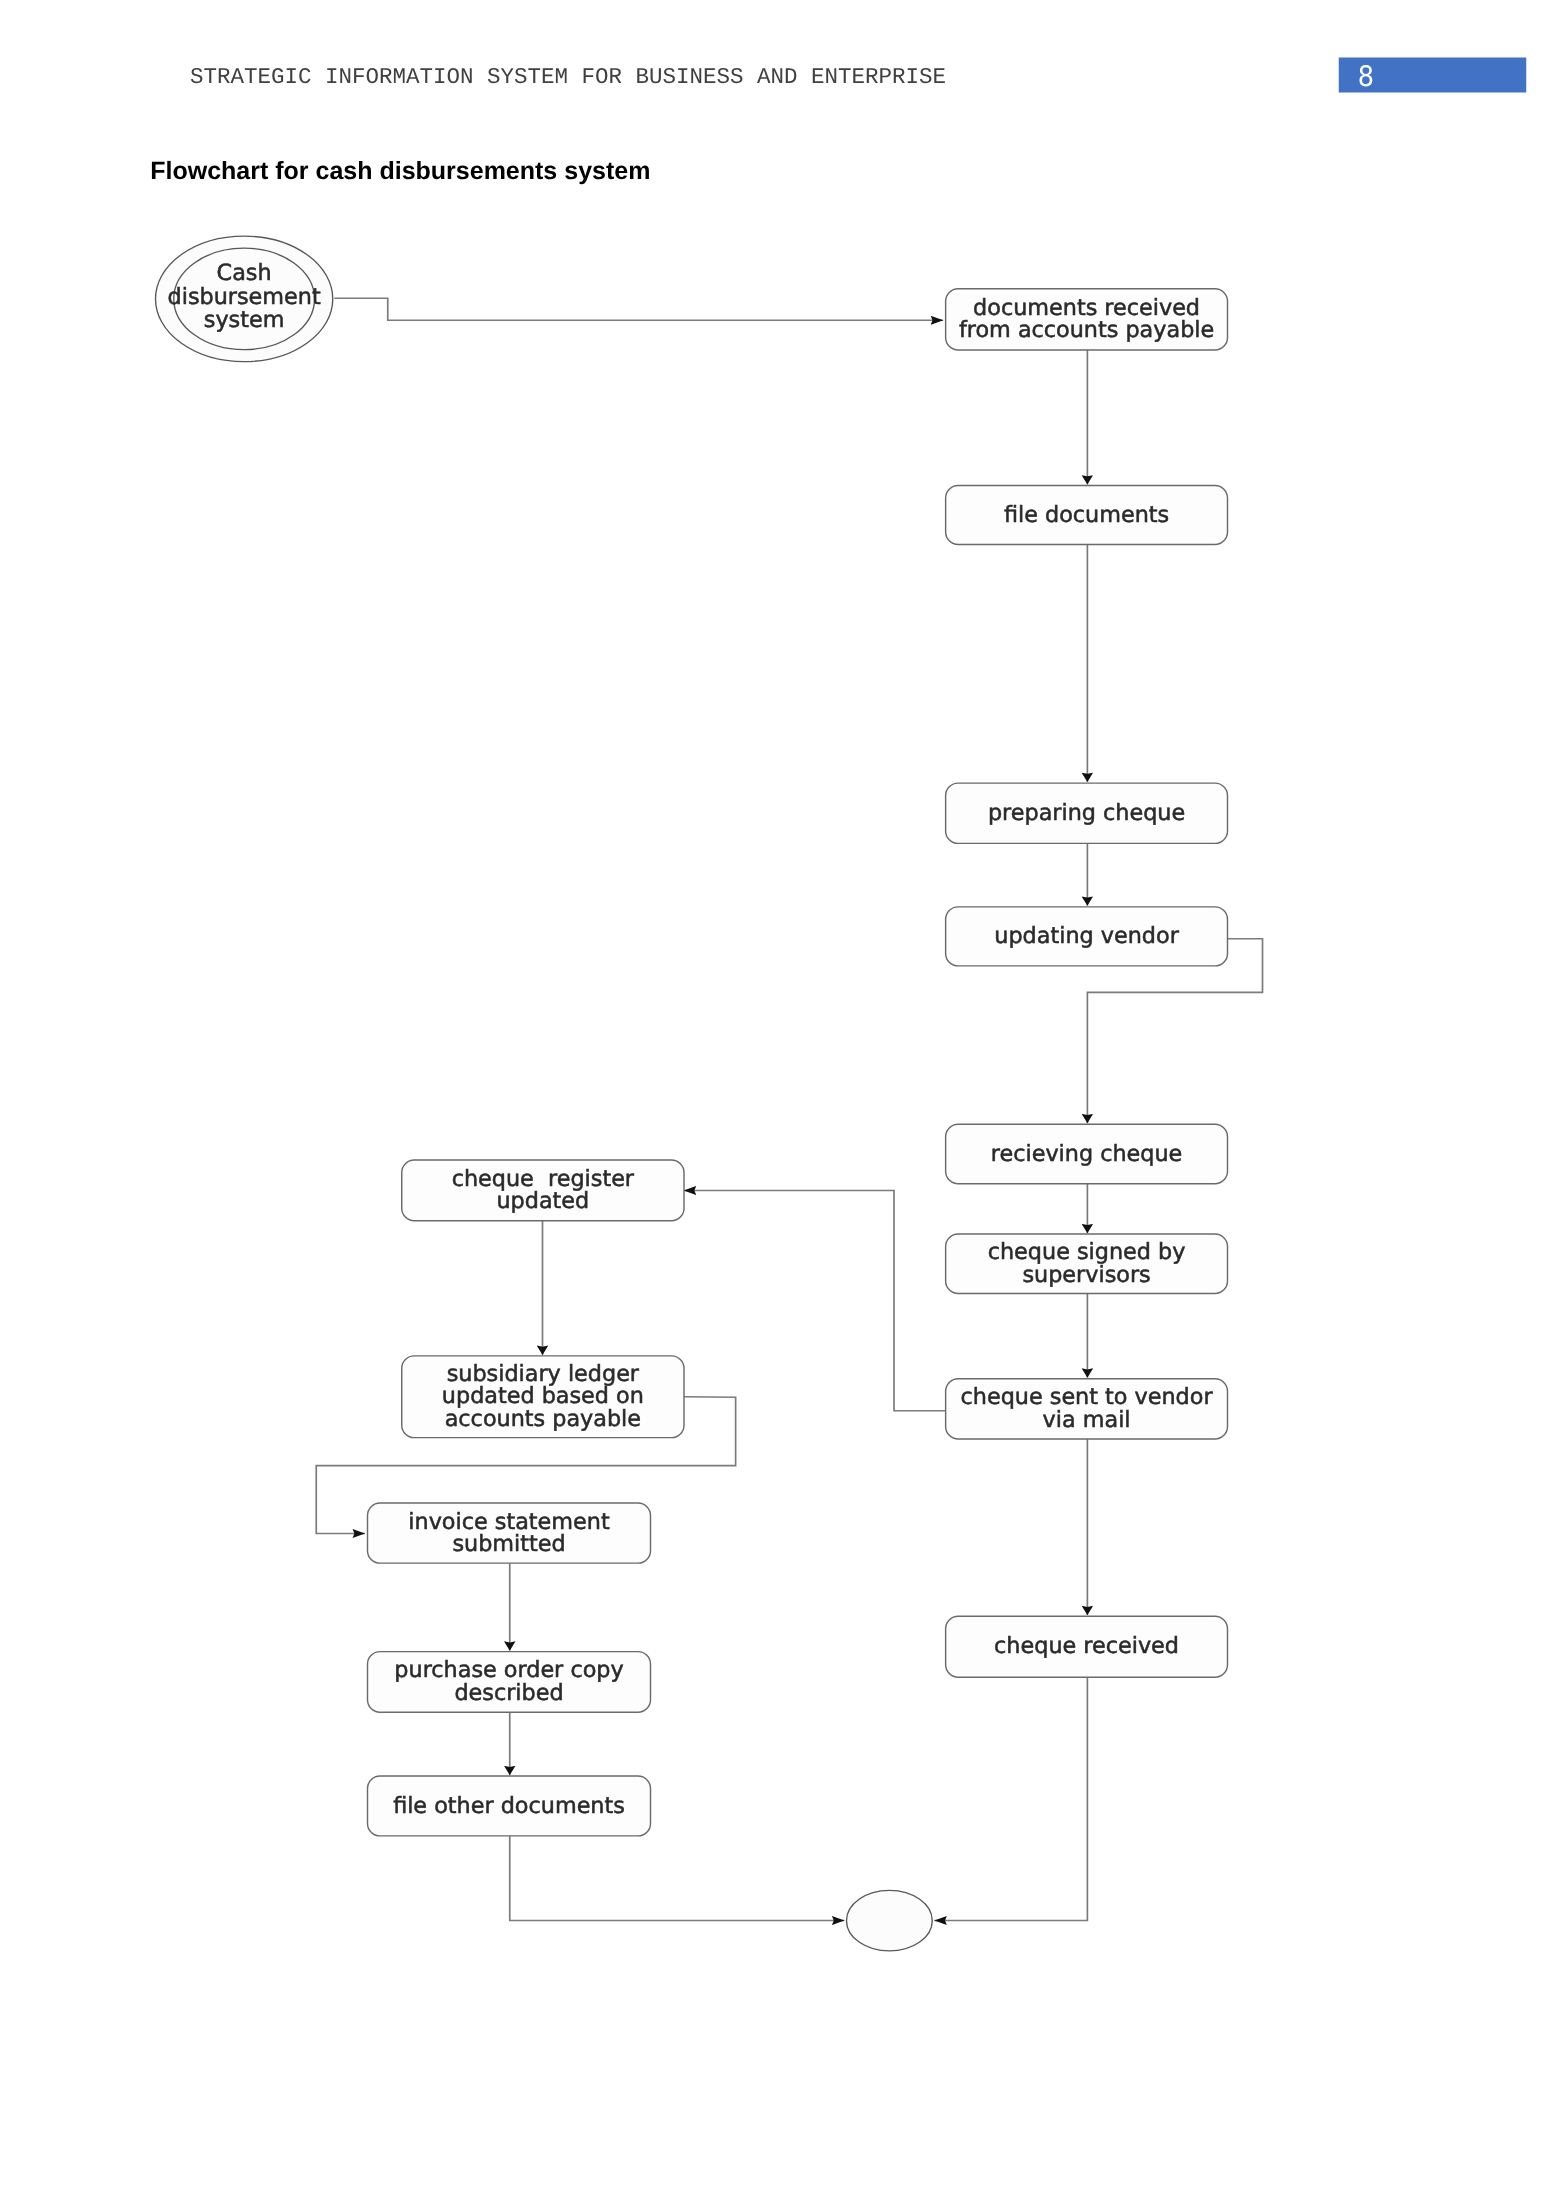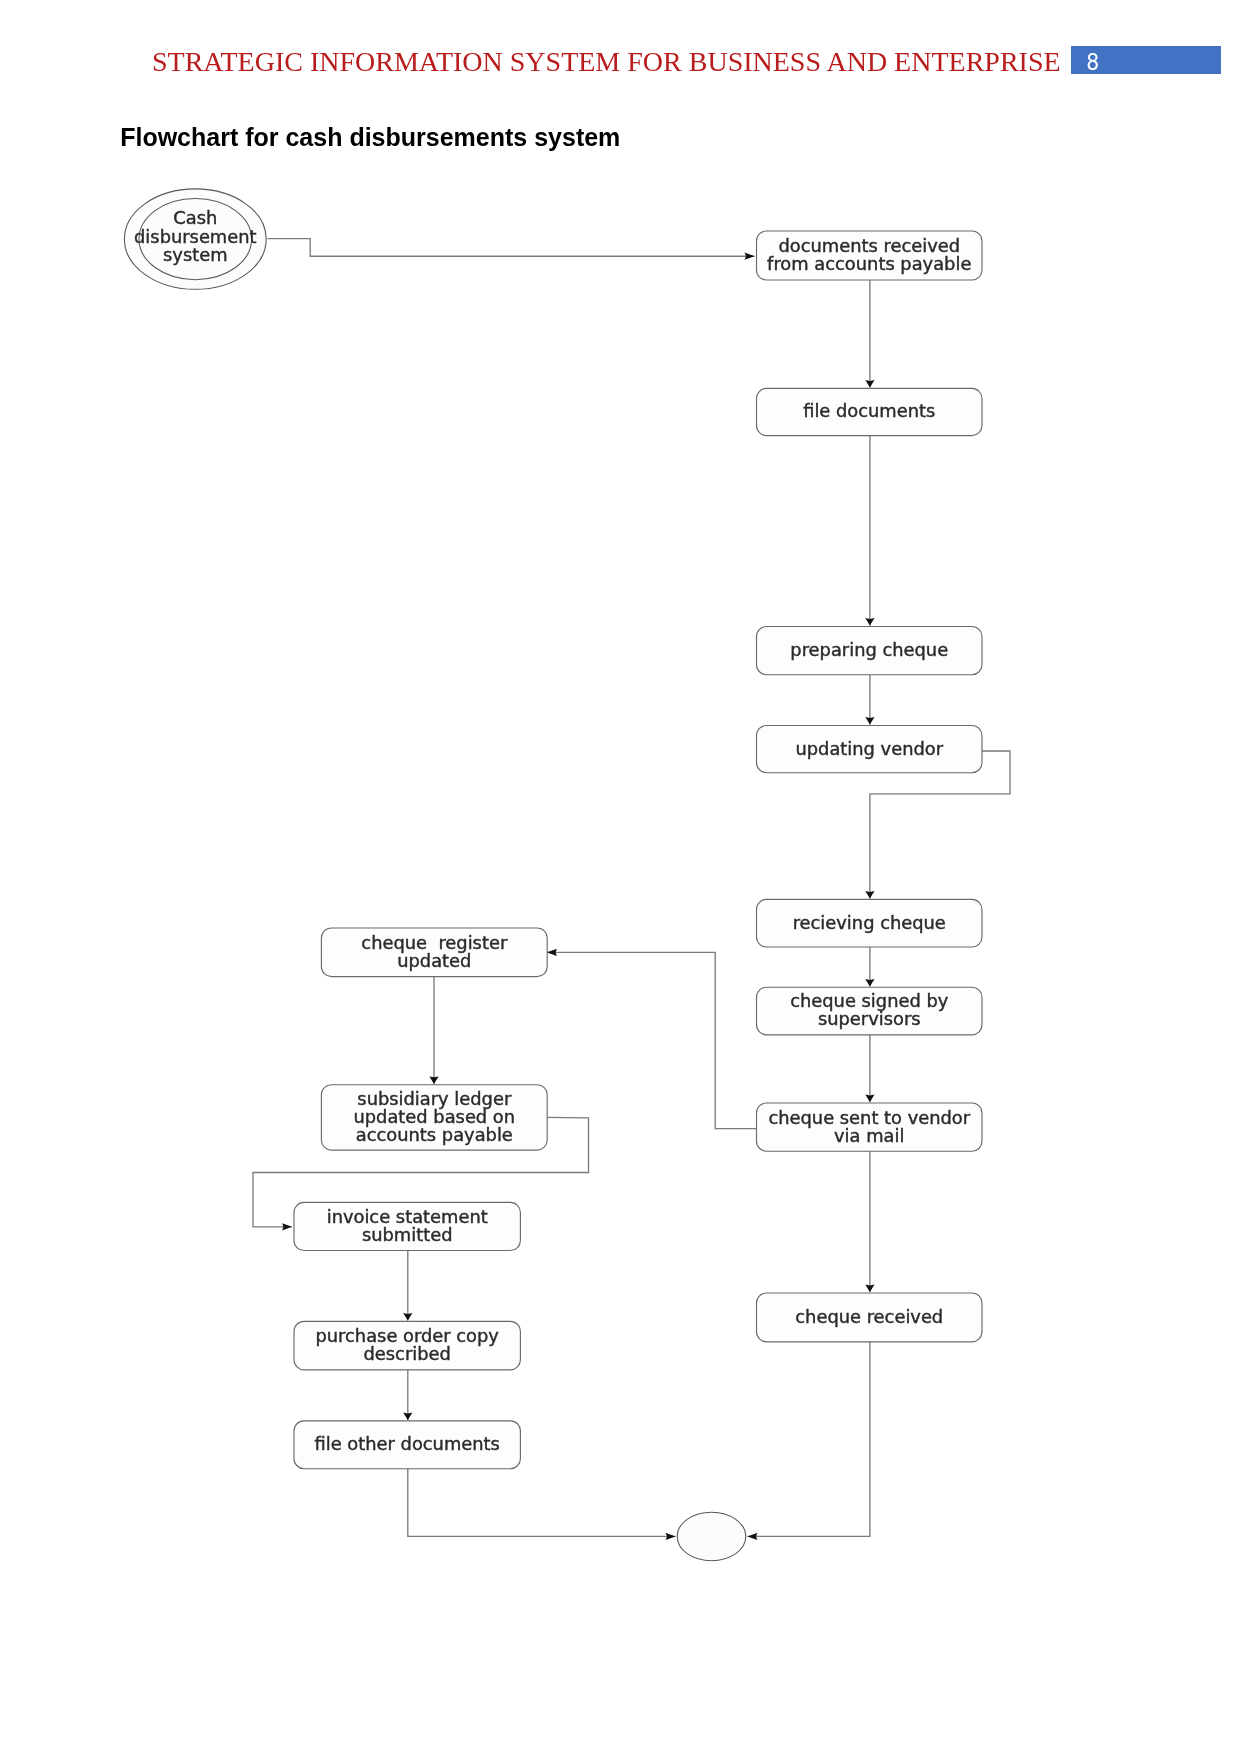--- a/index.html
+++ b/index.html
@@ -1,28 +1,28 @@
 <!DOCTYPE html>
 <html><head>
 <meta charset="utf-8">
 <title>Flowchart for cash disbursements system</title>
 <style>
   html,body{margin:0;padding:0;background:#ffffff;}
   body{width:1241px;height:1754px;position:relative;overflow:hidden;
        font-family:"Liberation Sans", sans-serif;-webkit-font-smoothing:antialiased;}
   .page{position:absolute;inset:0;background:#fff;}
-  .hdr-text{position:absolute;left:152px;top:50px;font-size:28px;color:#b91c1c;
-            font-family:Liberation Serif, serif;
+  .hdr-text{position:absolute;left:152px;top:50px;font-size:18px;color:#404040;
+            font-family:Liberation Mono, monospace;
             letter-spacing:0px;white-space:nowrap;line-height:24px;}
   .pagebadge{position:absolute;left:1071px;top:46px;width:150px;height:27.5px;
              background:#4272c4;}
   .pagebadge span{position:absolute;left:15.3px;top:3.5px;font-size:22.7px;color:#ffffff;
                   font-family:"DejaVu Sans Condensed","DejaVu Sans",sans-serif;
                   letter-spacing:0px;line-height:24px;}
-  .title{position:absolute;left:120.2px;top:121.3px;font-size:25px;font-weight:bold;
+  .title{position:absolute;left:120.2px;top:121.3px;font-size:20px;font-weight:bold;
          color:#000;white-space:nowrap;line-height:33px;}
   svg.chart{position:absolute;left:0;top:0;width:1241px;height:1754px;}
   .nodeRect{fill:#fdfdfd;stroke:#6a6a6a;stroke-width:1.15;}
   .nodeEllipse{fill:#fcfcfc;stroke:#585858;stroke-width:1.1;}
   .edge{fill:none;stroke:#7b7b7b;stroke-width:1.35;}
   .arrow{fill:#111;}
   .ntext{font-family:"DejaVu Sans", sans-serif;font-size:17.85px;fill:#2a2a2a;stroke:#2a2a2a;stroke-width:0.42px;paint-order:stroke;
          text-anchor:middle;letter-spacing:0px;}
   .stext{font-family:"DejaVu Sans", sans-serif;font-size:17.85px;fill:#2a2a2a;stroke:#2a2a2a;stroke-width:0.42px;paint-order:stroke;
          text-anchor:middle;letter-spacing:0px;}

